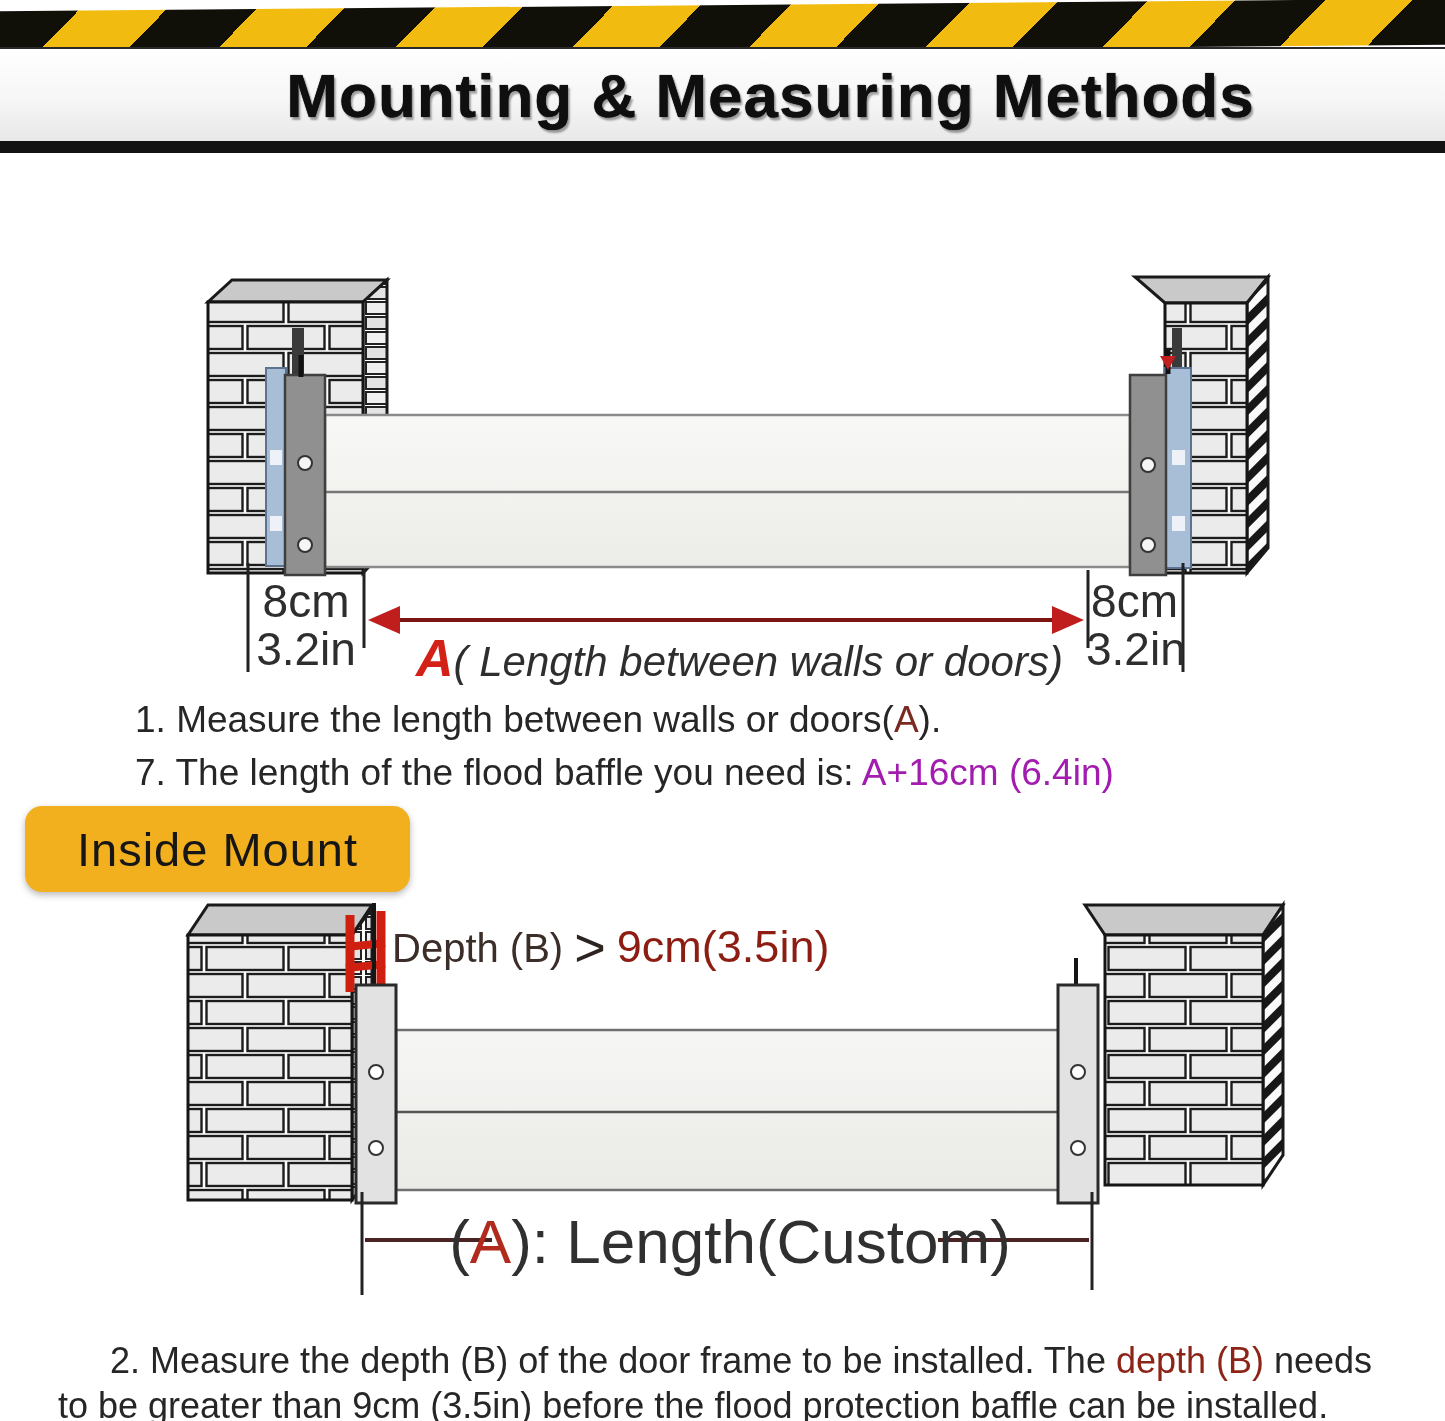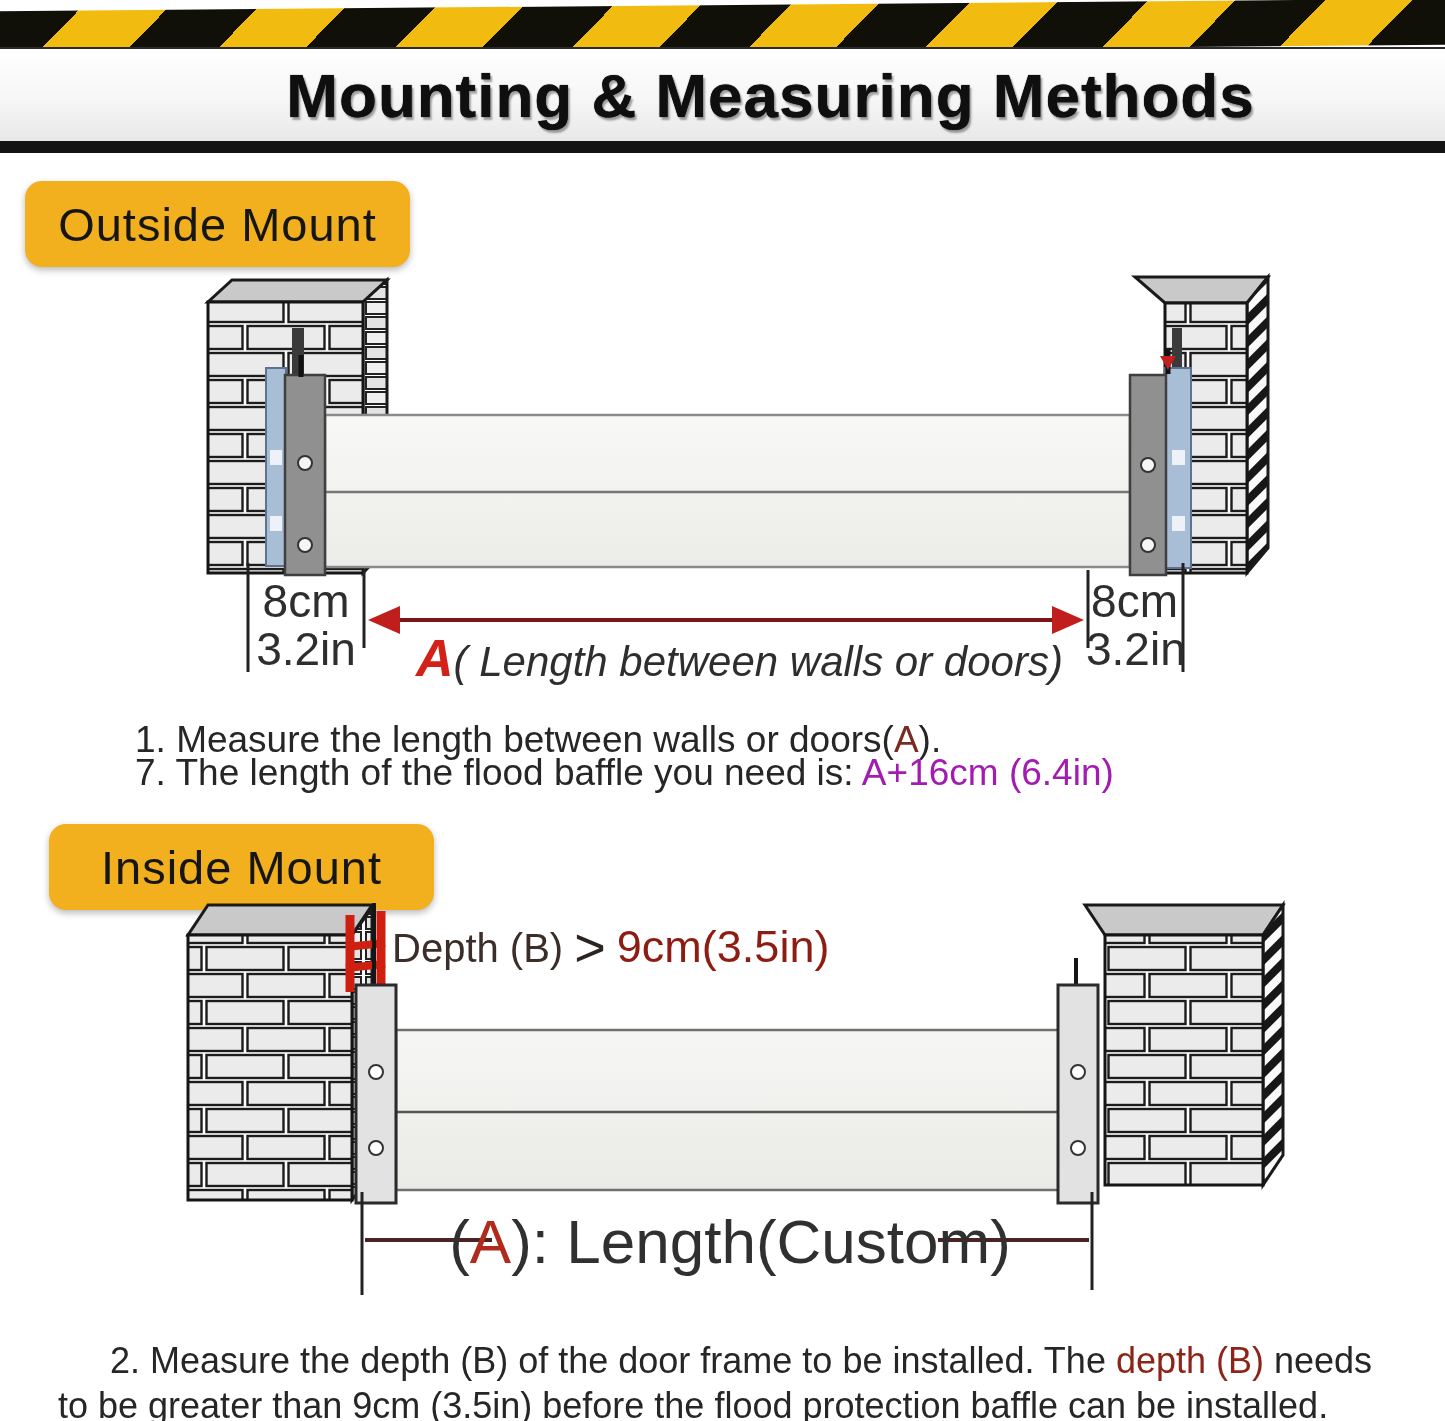--- a/index.html
+++ b/index.html
@@ -27,21 +27,21 @@
   }
   .black-bar{position:absolute;left:0;top:141px;width:100%;height:12px;background:#131313;}
   
   .badge{
     position:absolute;left:25px;width:385px;height:86px;background:#f2b01e;
     border-radius:17px;display:flex;align-items:center;justify-content:center;
     box-shadow:0 3px 7px rgba(0,0,0,0.28);
   }
   .badge span{font-size:47px;color:#161616;letter-spacing:1px;}
   .badge.outside{top:181px;}
-  .badge.inside{top:824px;margin-left:24px;}
+  .badge.inside{top:806px;}
   
   .diagram{position:absolute;left:0;width:1445px;}
   
   .ovl{position:absolute;white-space:nowrap;color:#2e2e2e;}
   .dim{font-size:46px;text-align:center;}
   .arrow-label{font-size:42px;text-align:center;}
   .arrow-label .big-a{color:#d32118;font-weight:bold;font-size:52px;}
   .depth-label{font-size:40px;color:#3b2d28;}
   .depth-label .gt{font-size:54px;vertical-align:-4px;color:#2c2420;}
   .depth-label .red{font-size:45px;color:#8d1d12;margin-left:11px;}
@@ -59,23 +59,20 @@
 <div class="page">
 
   <div>
     <div class="tape"></div>
     <div class="title-band">
       <div class="page-title">Mounting &amp; Measuring Methods</div>
     </div>
     <div class="black-bar"></div>
   </div>
 
-  <div class="badge outside">
-    <span>Outside Mount</span>
-  </div>
 
   <svg class="diagram" style="top:270px;height:412px;" viewBox="0 270 1445 412">
     <defs>
       <pattern id="brickA" width="82" height="54" patternUnits="userSpaceOnUse">
         <rect width="82" height="54" fill="#fdfdfd"></rect>
         <rect x="1.5" y="2" width="77" height="23" fill="#ebebeb" stroke="#1c1c1c" stroke-width="2.4"></rect>
         <rect x="-39.5" y="29" width="77" height="23" fill="#ebebeb" stroke="#1c1c1c" stroke-width="2.4"></rect>
         <rect x="42.5" y="29" width="77" height="23" fill="#ebebeb" stroke="#1c1c1c" stroke-width="2.4"></rect>
       </pattern>
       <pattern id="endA" width="26" height="30" patternUnits="userSpaceOnUse">
@@ -153,21 +150,21 @@
   </svg>
 
   <div class="ovl dim" style="left:248px;top:574px;width:116px;">8cm</div>
   <div class="ovl dim" style="left:248px;top:622px;width:116px;">3.2in</div>
   <div class="ovl dim" style="left:1086px;top:574px;width:97px;">8cm</div>
   <div class="ovl dim" style="left:1086px;top:622px;width:97px;">3.2in</div>
   <div class="ovl arrow-label" style="left:416px;top:628px;width:620px;font-style:italic;">
     <span class="big-a">A</span><span>( Length between walls or doors)</span>
   </div>
 
-  <div class="ovl steps" style="left:135px;top:714px;">
+  <div class="ovl steps" style="left:135px;top:694px;">
     <span>1. Measure the length between walls or doors(</span><span class="dark-a">A</span><span>).</span>
   </div>
   <div class="ovl steps" style="left:135px;top:747px;">
     <span>7. The length of the flood baffle you need is: </span><span class="redtxt">A+16cm (6.4in)</span>
   </div>
 
   <div class="badge inside">
     <span>Inside Mount</span>
   </div>
 

